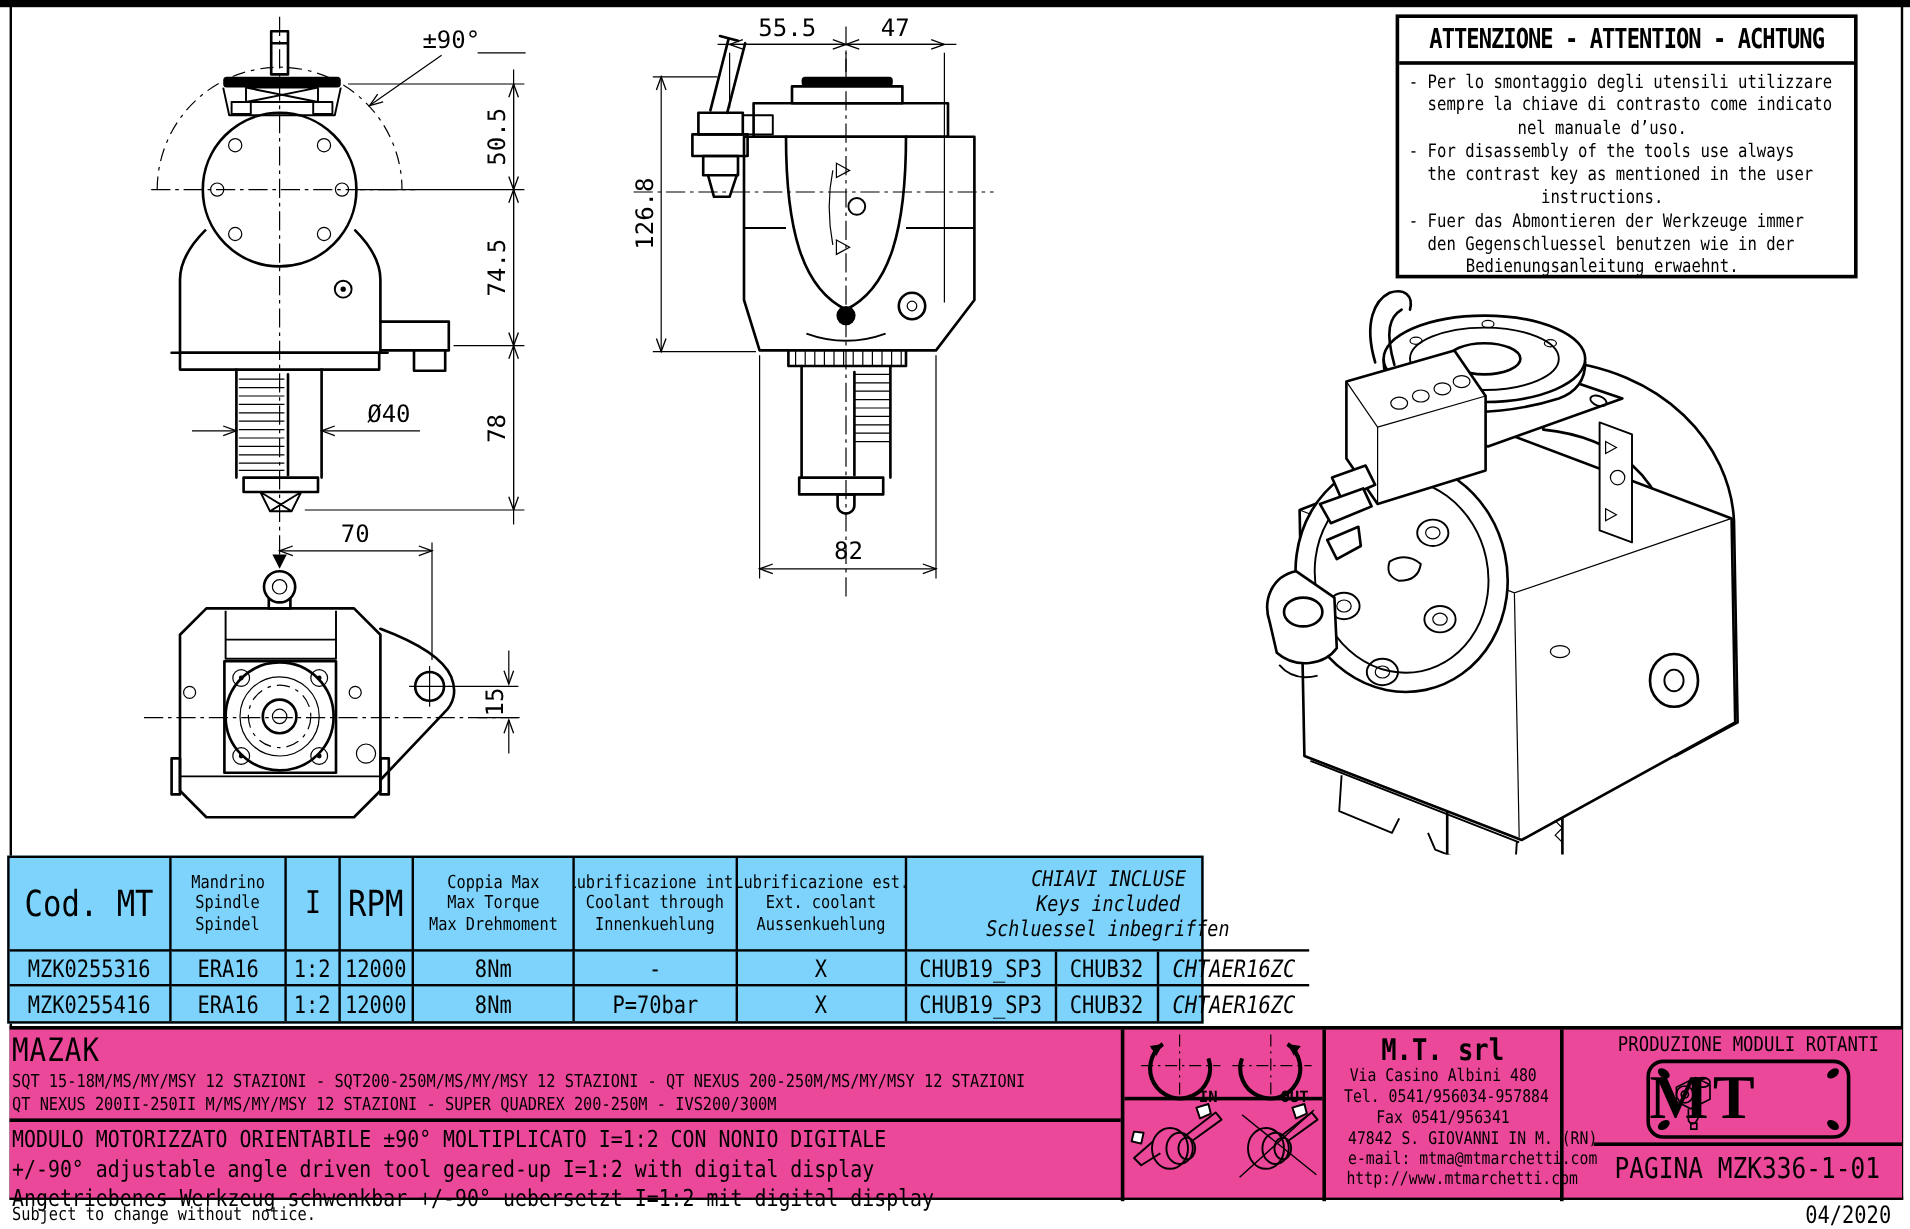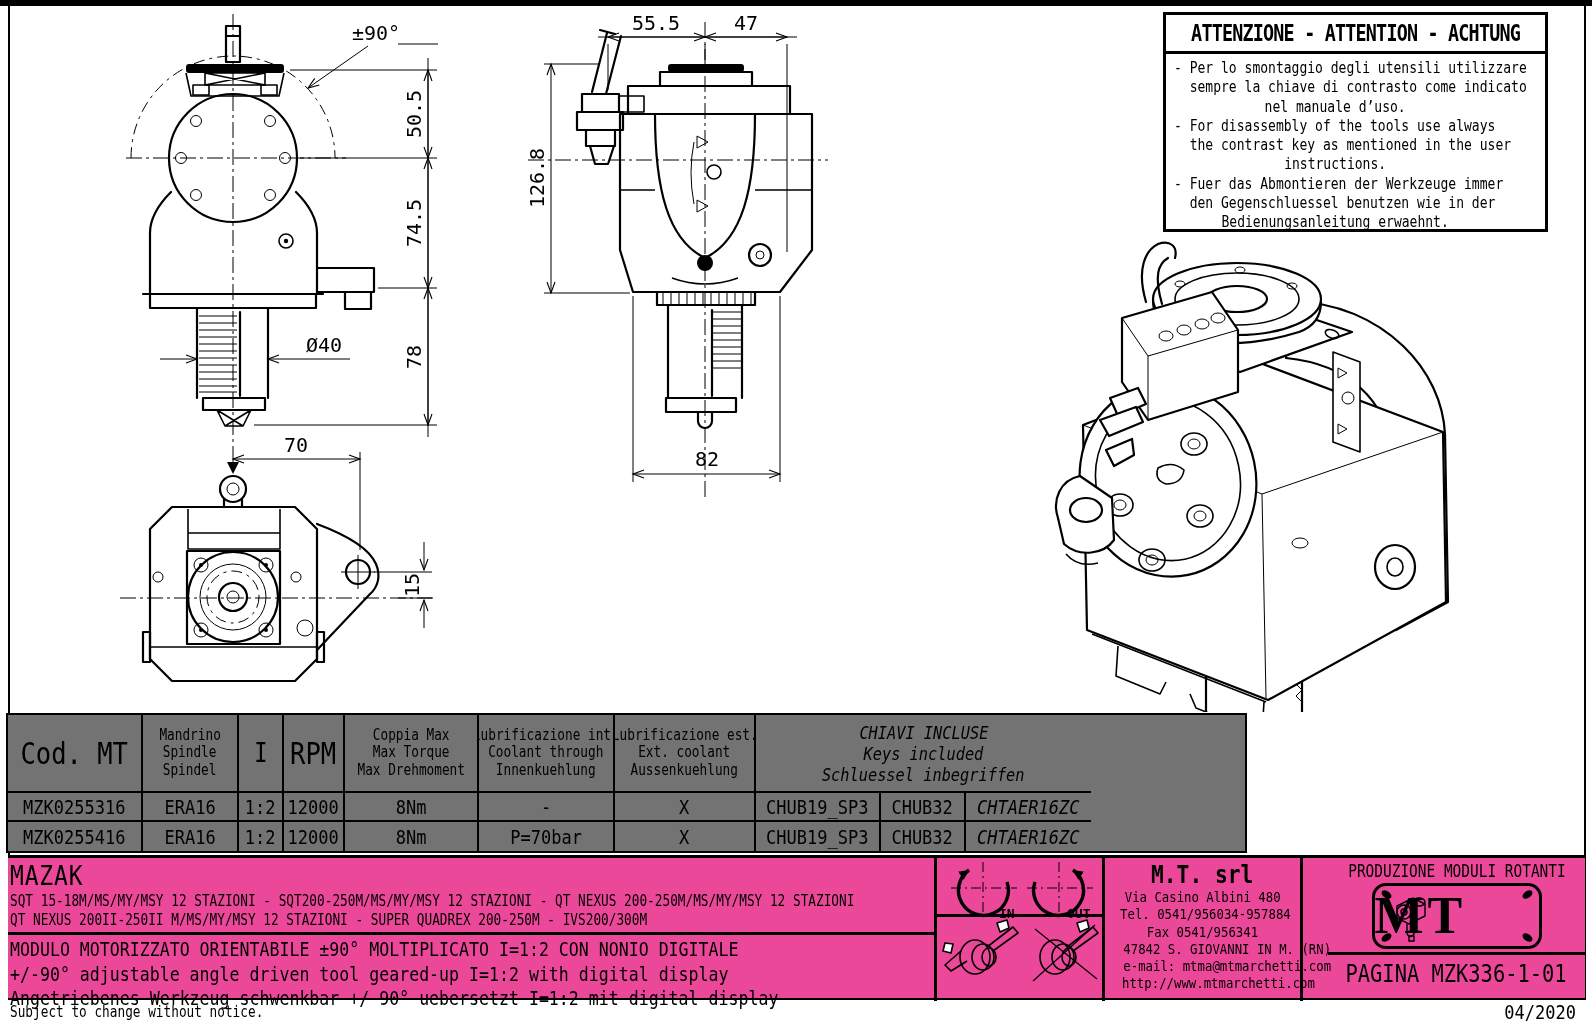--- a/index.html
+++ b/index.html
@@ -18,23 +18,23 @@
   
   .warn { position:absolute; left:1163px; top:12px; width:385px; height:220px;
           border:3px solid #000; background:#fff;text-align:center; }
   .warn-title { height:39px; border-bottom:3px solid #000; display:flex; align-items:center; justify-content:center;
                 font-size:23px; font-weight:bold; letter-spacing:-1px; }
   .warn-title span { transform:scaleX(.8); white-space:nowrap; }
   .warn-body { padding:5px 6px 0 8px; }
   .warn-body div { font-size:15.5px; line-height:19.3px; white-space:pre; transform:scaleX(.84); transform-origin:left center; }
 
   
-  .tbl { position:absolute; left:6px; top:713px; width:1241px; border:2.5px solid #000;
+  .tbl { position:absolute; left:6px; top:713px; width:997px; border:2.5px solid #000;
          display:grid; grid-template-columns:135px 96px 45px 61px 134px 136px 141px 125px 85px 125px;
-         grid-template-rows:78px 29px 29px; background:#737373; }
+         grid-template-rows:78px 29px 29px; background:#7dd3fc; }
   .tc { border-right:2px solid #000; border-bottom:2px solid #000; display:flex; flex-direction:column;
         align-items:center; justify-content:center; overflow:hidden; }
   .tc.last { border-right:none;font-style:italic; }
   .tc.bot  { border-bottom:none; }
   .h-big { font-size:30px; }
   .h-mid { font-size:26px; }
   .h-sm  { font-size:15px; line-height:17.5px; }
   .h-keys{ font-size:18px; line-height:21px; }
   .d-cell{ font-size:20px; }
 

